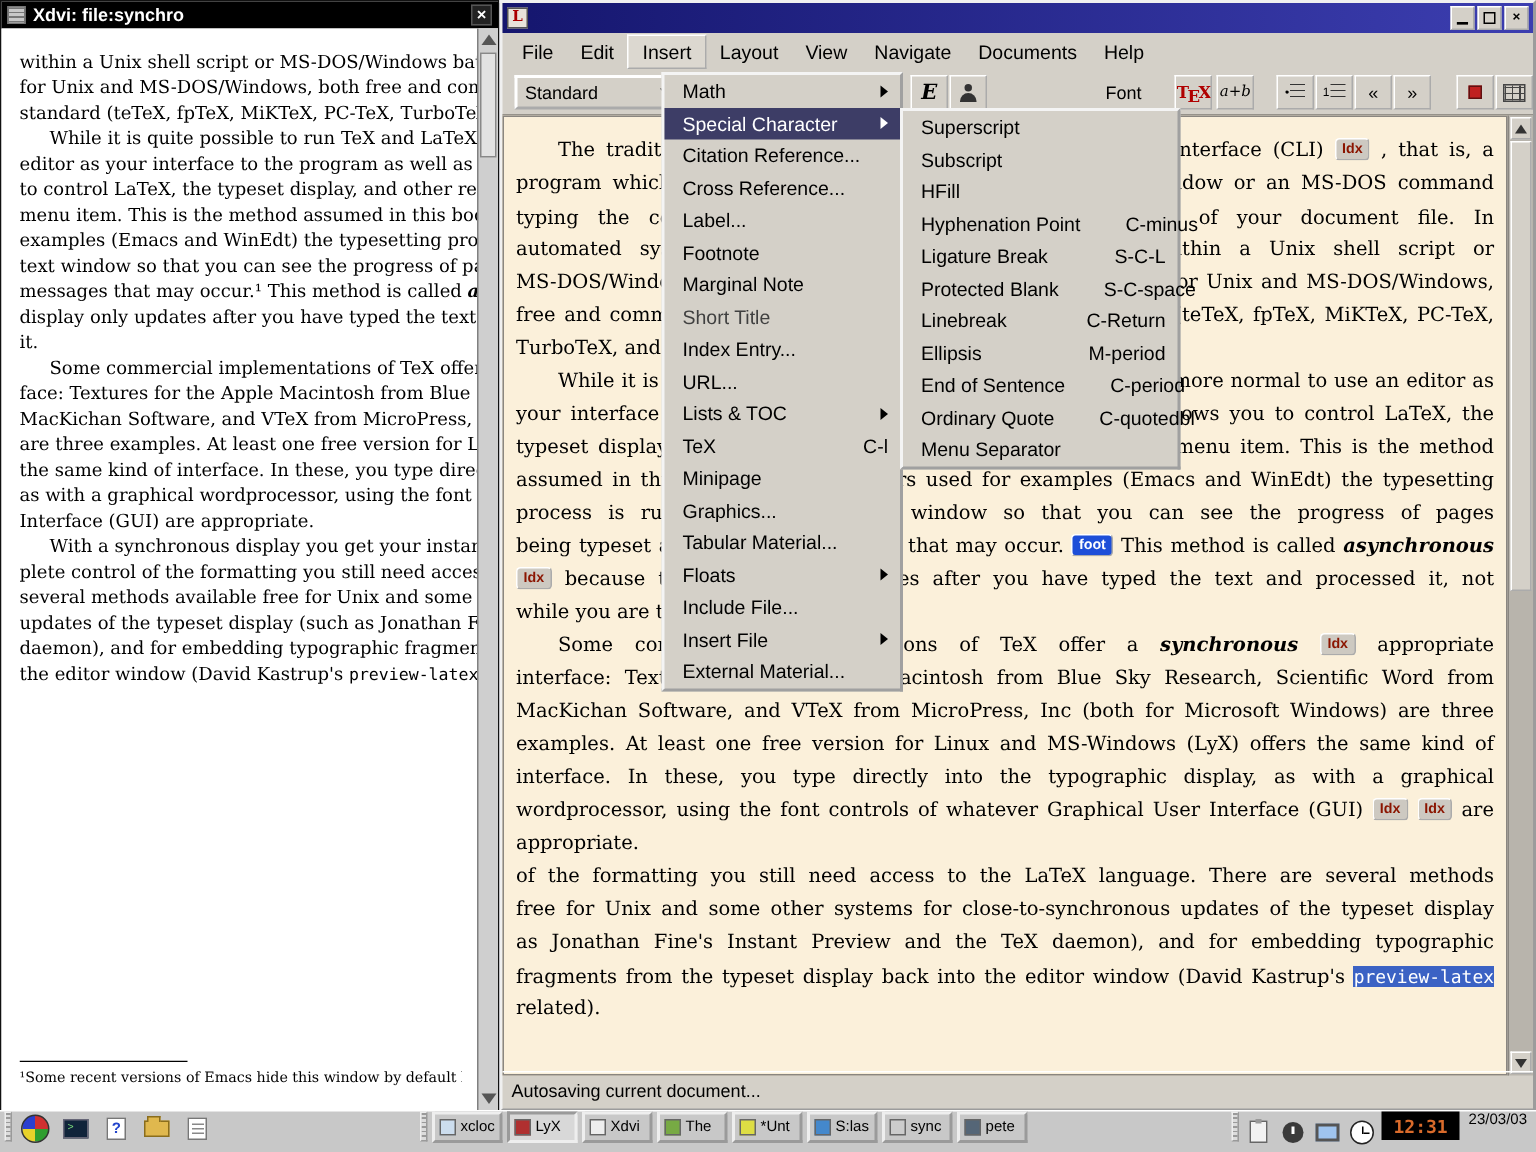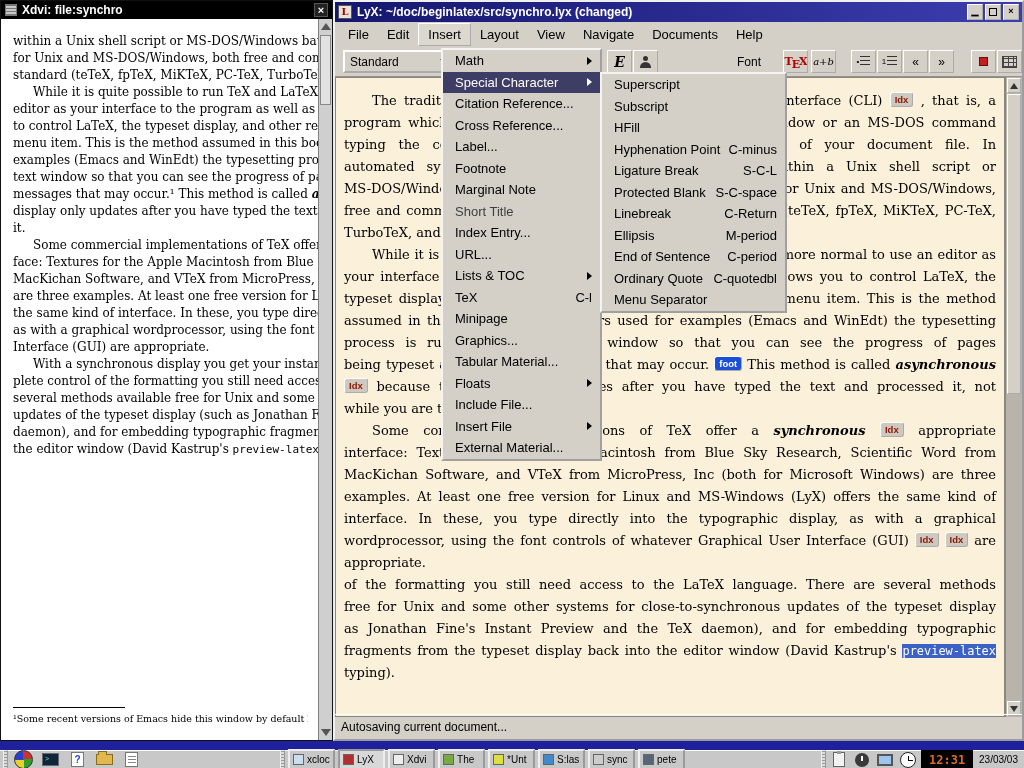--- a/index.html
+++ b/index.html
@@ -80,32 +80,32 @@
   .sb-down { bottom:1px; } .sb-down .sb-tri { border-top:6px solid #333; }
   .sb-thumb { position:absolute; top:17px; left:1px; right:1px; height:300px; background:#d4d0c8; border:1px outset #fff; }
 
   .lyx-statusbar { position:absolute; left:0; right:0; bottom:0; height:16px; border-top:1px solid #fff;
                    display:flex; align-items:center; font-size:12px; padding:12px 6px; color:#000;text-align:right; }
 
   
   .menu-popup { position:absolute; background:#d4d0c8; border:2px outset #f4f4f4; }
   #insert-menu { left:106px; top:46px; width:161px; z-index:40; }
   #special-menu { left:265px; top:70px; width:187px; z-index:50; }
-  .popup-item { height:21.5px; display:flex; align-items:center; font-size:13px; padding:0 8px 0 12px; color:#000; }
+  .popup-item { height:21.5px; display:flex; align-items:center; font-size:13px; padding:0 8px 0 12px; color:#000;gap:22px; }
   .popup-item .lab { white-space:nowrap; }
   .popup-item .sc { margin-left:auto; padding-left:8px; white-space:nowrap; }
   .popup-item .arrow { margin-left:auto; width:0; height:0; border-left:5px solid #000;
                        border-top:4px solid transparent; border-bottom:4px solid transparent; }
   .popup-item.hl { background:#3d3d66; color:#fff; }
   .popup-item.hl .arrow { border-left-color:#fff; }
   .popup-item.disabled { color:#404040; }
 
   
-  #taskbar { position:absolute; left:0; bottom:0; width:1024px; height:18px; background:#c8c8c8;
-             border-top:1px solid #fff; display:flex; align-items:center; gap:3px; padding:0 3px; }
+  #taskbar { position:absolute; left:0; bottom:0; width:1024px; height:28px; background:#c8c8c8;
+             border-top:1px solid #fff; display:flex; gap:3px; padding:0 3px; }
   .panel-handle { width:5px; height:20px; border:1px outset #eee;
                   background:repeating-linear-gradient(180deg,#9a9a9a 0 1px,#dcdcdc 1px 3px); }
   .launcher { width:25px; height:22px; display:flex; align-items:center; justify-content:center; }
   .spacer { flex:1; }
   .task-btn { width:47px; height:21px; border:2px outset #eee; background:#c8c8c8; font-size:10px;
               display:flex; align-items:center; gap:3px; padding:0 3px; overflow:hidden; flex:none; color:#000; }
   .task-btn.active { border-style:inset; background:#d8d8d8; }
   .task-icon { width:11px; height:11px; flex:none; border:1px solid #666; }
   .tray-icon { width:20px; height:20px; display:flex; align-items:center; justify-content:center; }
   .lcd { width:52px; height:19px; background:#000; color:#d96b2b; font-family:"DejaVu Sans Mono", monospace;
@@ -190,21 +190,20 @@
       <span class="xs-arrow xs-up"></span>
       <span class="xs-thumb"></span>
       <span class="xs-arrow xs-down"></span>
     </div>
   </div>
 </div>
 
 <div class="win" id="lyx-window">
   <div class="lyx-titlebar">
     <span class="lyx-appicon">L</span>
-    <span>LyX: ~/doc/beginlatex/src/synchro.lyx (changed)</span>
     <span class="tbtns">
       <span class="tbtn">▁</span>
       <span class="tbtn"><span class="maxsq"></span></span>
       <span class="tbtn">×</span>
     </span>
   </div>
 
   <div class="lyx-menubar" id="lyx-menubar">
       <div class="menu-item">File</div>
       <div class="menu-item">Edit</div>
@@ -282,21 +281,21 @@
         <div class="doc-line"><span>interface: </span><span class="s-i">Textures</span><span> for the Apple Macintosh from Blue Sky Research, </span><span class="s-i">Scientific Word</span><span> from</span></div>
         <div class="doc-line"><span>MacKichan Software, and </span><span class="s-i">VTeX</span><span> from MicroPress, Inc (both for Microsoft Windows) are three</span></div>
         <div class="doc-line"><span>examples. At least one free version for Linux and MS-Windows (</span><span class="s-i">LyX</span><span>) offers the same kind of</span></div>
         <div class="doc-line"><span>interface. In these, you type directly into the typographic display, as with a graphical</span></div>
         <div class="doc-line"><span>wordprocessor, using the font controls of whatever Graphical User Interface (GUI) </span><span class="inset-btn">Idx</span><span> </span><span class="inset-btn">Idx</span><span> are</span></div>
         <div class="doc-line end"><span>appropriate.</span></div>
         <div class="doc-line"><span>of the formatting you still need access to the LaTeX language. There are several methods available</span></div>
         <div class="doc-line"><span>free for Unix and some other systems for close-to-synchronous updates of the typeset display (such</span></div>
         <div class="doc-line"><span>as Jonathan Fine's </span><span class="s-i">Instant Preview</span><span> and the TeX daemon), and for embedding typographic</span></div>
         <div class="doc-line"><span>fragments from the typeset display back into the editor window (David Kastrup's </span><span class="s-sel">preview-latex</span></div>
-        <div class="doc-line end"><span>typing).</span></div>
+        <div class="doc-line end"><span>related).</span></div>
       </div>
   </div>
 
   <div class="lyx-scrollbar">
     <div class="sb-btn sb-up">
         <div class="sb-tri"></div>
       </div>
     <div class="sb-thumb"></div>
     <div class="sb-btn sb-down">
         <div class="sb-tri"></div>

